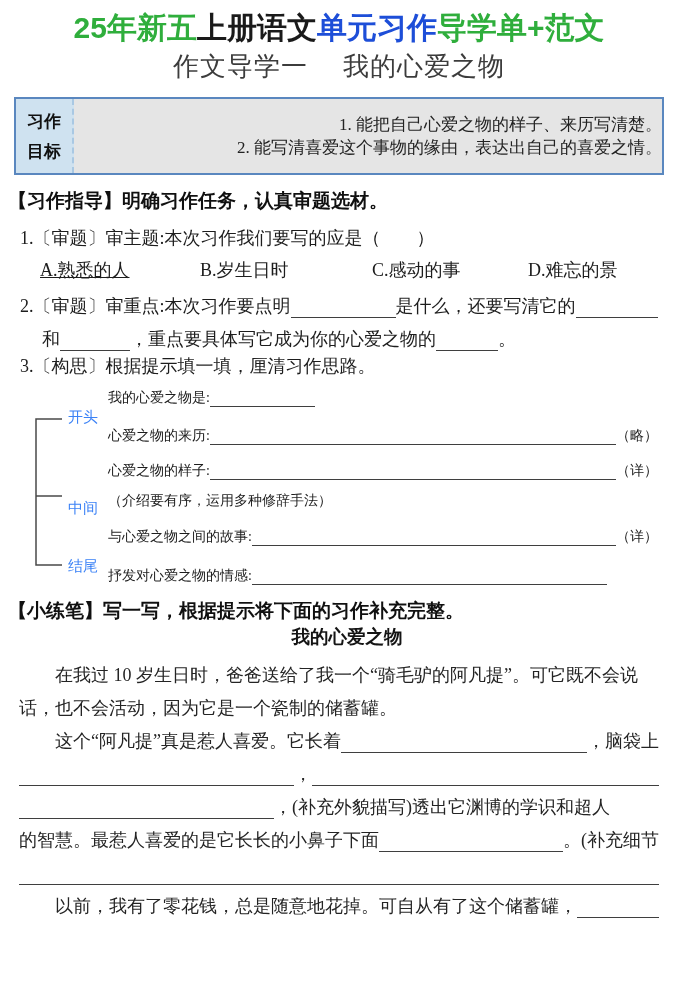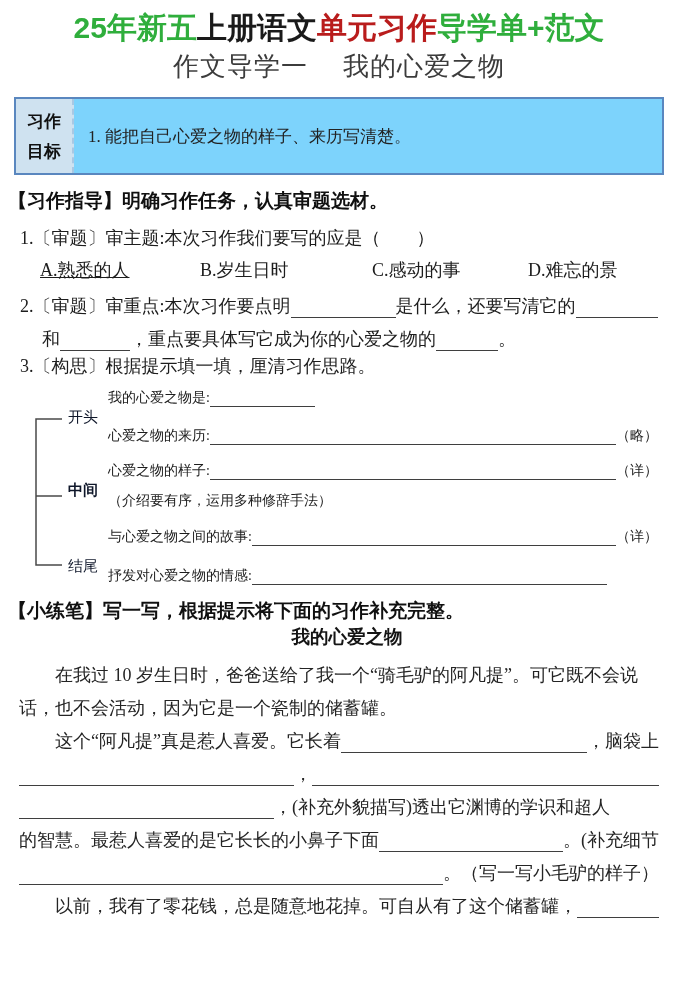--- a/index.html
+++ b/index.html
@@ -14,21 +14,21 @@
     font-weight:800;font-size:30px;line-height:36px;letter-spacing:0;
   }
   .subtitle{
     margin-top:4px;text-align:center;
     font-family:"Liberation Sans","DejaVu Sans",sans-serif;
     font-weight:400;font-size:26px;line-height:32px;color:#3c3c3c;letter-spacing:1px;
   }
   
   .goal-box{
     display:flex;margin:15px 14px 0;height:74px;
-    border:2px solid var(--box_border,#5a87bf);background:#7dd3fc;
+    border:2px solid var(--box_border,#5a87bf);background:#e5e5e5;text-align:right;
   }
   .goal-label{
     width:56px;background:var(--box_label_bg,#cfe2f0);
     border-right:2px dashed #a9c8e3;
     display:flex;flex-direction:column;justify-content:center;align-items:center;gap:7px;
     font-family:"Liberation Sans","DejaVu Sans",sans-serif;
     font-weight:700;font-size:17px;color:#111;
   }
   .goal-items{
     flex:1;display:flex;flex-direction:column;justify-content:center;
@@ -50,23 +50,23 @@
   .q2 .indent{padding-left:22px;}
   .q3{margin:0 20px;font-size:18px;line-height:31px;height:31px;}
   
   .tline{display:flex;align-items:flex-end;text-align:right;}
   .tline .seg{white-space:pre;}
   .blank{display:inline-block;border-bottom:1.5px solid var(--underline,#3f3f3f);height:22px;}
   .flexfill{flex:1;}
   
   .outline{position:relative;margin:3px 20px 0;height:200px;padding-left:88px;box-sizing:border-box;}
   .outline-bracket{position:absolute;left:14px;top:30px;}
-  .outline-label{position:absolute;left:48px;font-size:15px;line-height:20px;color:#0f172a;}
+  .outline-label{position:absolute;left:48px;font-size:15px;line-height:20px;color:#3b82f6;}
   .outline-label.l0{top:22px;}
-  .outline-label.l1{top:95px;font-weight:bold;}
+  .outline-label.l1{top:113px;}
   .outline-label.l2{top:171px;}
   .outline-rows{padding-top:2px;}
   .outline-rows .tline{height:20px;font-size:14px;}
   .outline-rows .tline .blank{height:15px;}
   .outline-rows .tline:nth-child(1){margin-bottom:18px;}
   .outline-rows .tline:nth-child(2){margin-bottom:15px;}
   .outline-rows .tline:nth-child(3){margin-bottom:10px;}
   .outline-rows .tline:nth-child(4){margin-bottom:16px;}
   .outline-rows .tline:nth-child(5){margin-bottom:19px;}
   
@@ -77,31 +77,32 @@
   }
   .essay{margin:4px 19px 0;}
   .essay .tline{height:33px;font-size:18px;color:#242424;}
   .essay .indent{padding-left:36px;}
 </style>
 </head>
 <body>
 
 <div class="page">
 
-  <h1 class="title"><span class="title-part" style="color: rgb(47, 174, 60);">25年新五</span><span class="title-part" style="color: rgb(26, 26, 26);">上册语文</span><span class="title-part" style="color: #b91c1c;">单元习作</span><span class="title-part" style="color: rgb(47, 174, 60);">导学单+范文</span></h1>
+  <h1 class="title"><span class="title-part" style="color: rgb(47, 174, 60);">25年新五</span><span class="title-part" style="color: rgb(26, 26, 26);">上册语文</span><span class="title-part" style="color: #1d4ed8;">单元习作</span><span class="title-part" style="color: rgb(47, 174, 60);">导学单+范文</span></h1>
 
   <div class="subtitle">作文导学一　 我的心爱之物</div>
 
   <div class="goal-box">
     <div class="goal-label">
       <div>习作</div>
       <div>目标</div>
     </div>
     <div class="goal-items">
         <div class="goal-item">1. 能把自己心爱之物的样子、来历写清楚。</div>
+        <div class="goal-item">2. 能写清喜爱这个事物的缘由，表达出自己的喜爱之情。</div>
       </div>
   </div>
 
   <div class="sec-header">【习作指导】明确习作任务，认真审题选材。</div>
 
   <div class="q1">1.〔审题〕审主题:本次习作我们要写的应是（　　）</div>
 
   <div class="options">
       <span class="option">A.熟悉的人</span>
       <span class="option">B.岁生日时</span>
@@ -189,21 +190,20 @@
         <span class="blank" style="width: 255px;"></span>
         <span class="seg">，(补充外貌描写)透出它渊博的学识和超人</span>
       </div>
       <div class="tline">
         <span class="seg">的智慧。最惹人喜爱的是它长长的小鼻子下面</span>
         <span class="blank flexfill"></span>
         <span class="seg">。(补充细节</span>
       </div>
       <div class="tline">
         <span class="blank flexfill"></span>
-        <span class="seg">。（写一写小毛驴的样子）</span>
       </div>
       <div class="tline indent">
         <span class="seg">以前，我有了零花钱，总是随意地花掉。可自从有了这个储蓄罐，</span>
         <span class="blank flexfill"></span>
       </div>
     </div>
 
 </div>
 
 </body></html>

